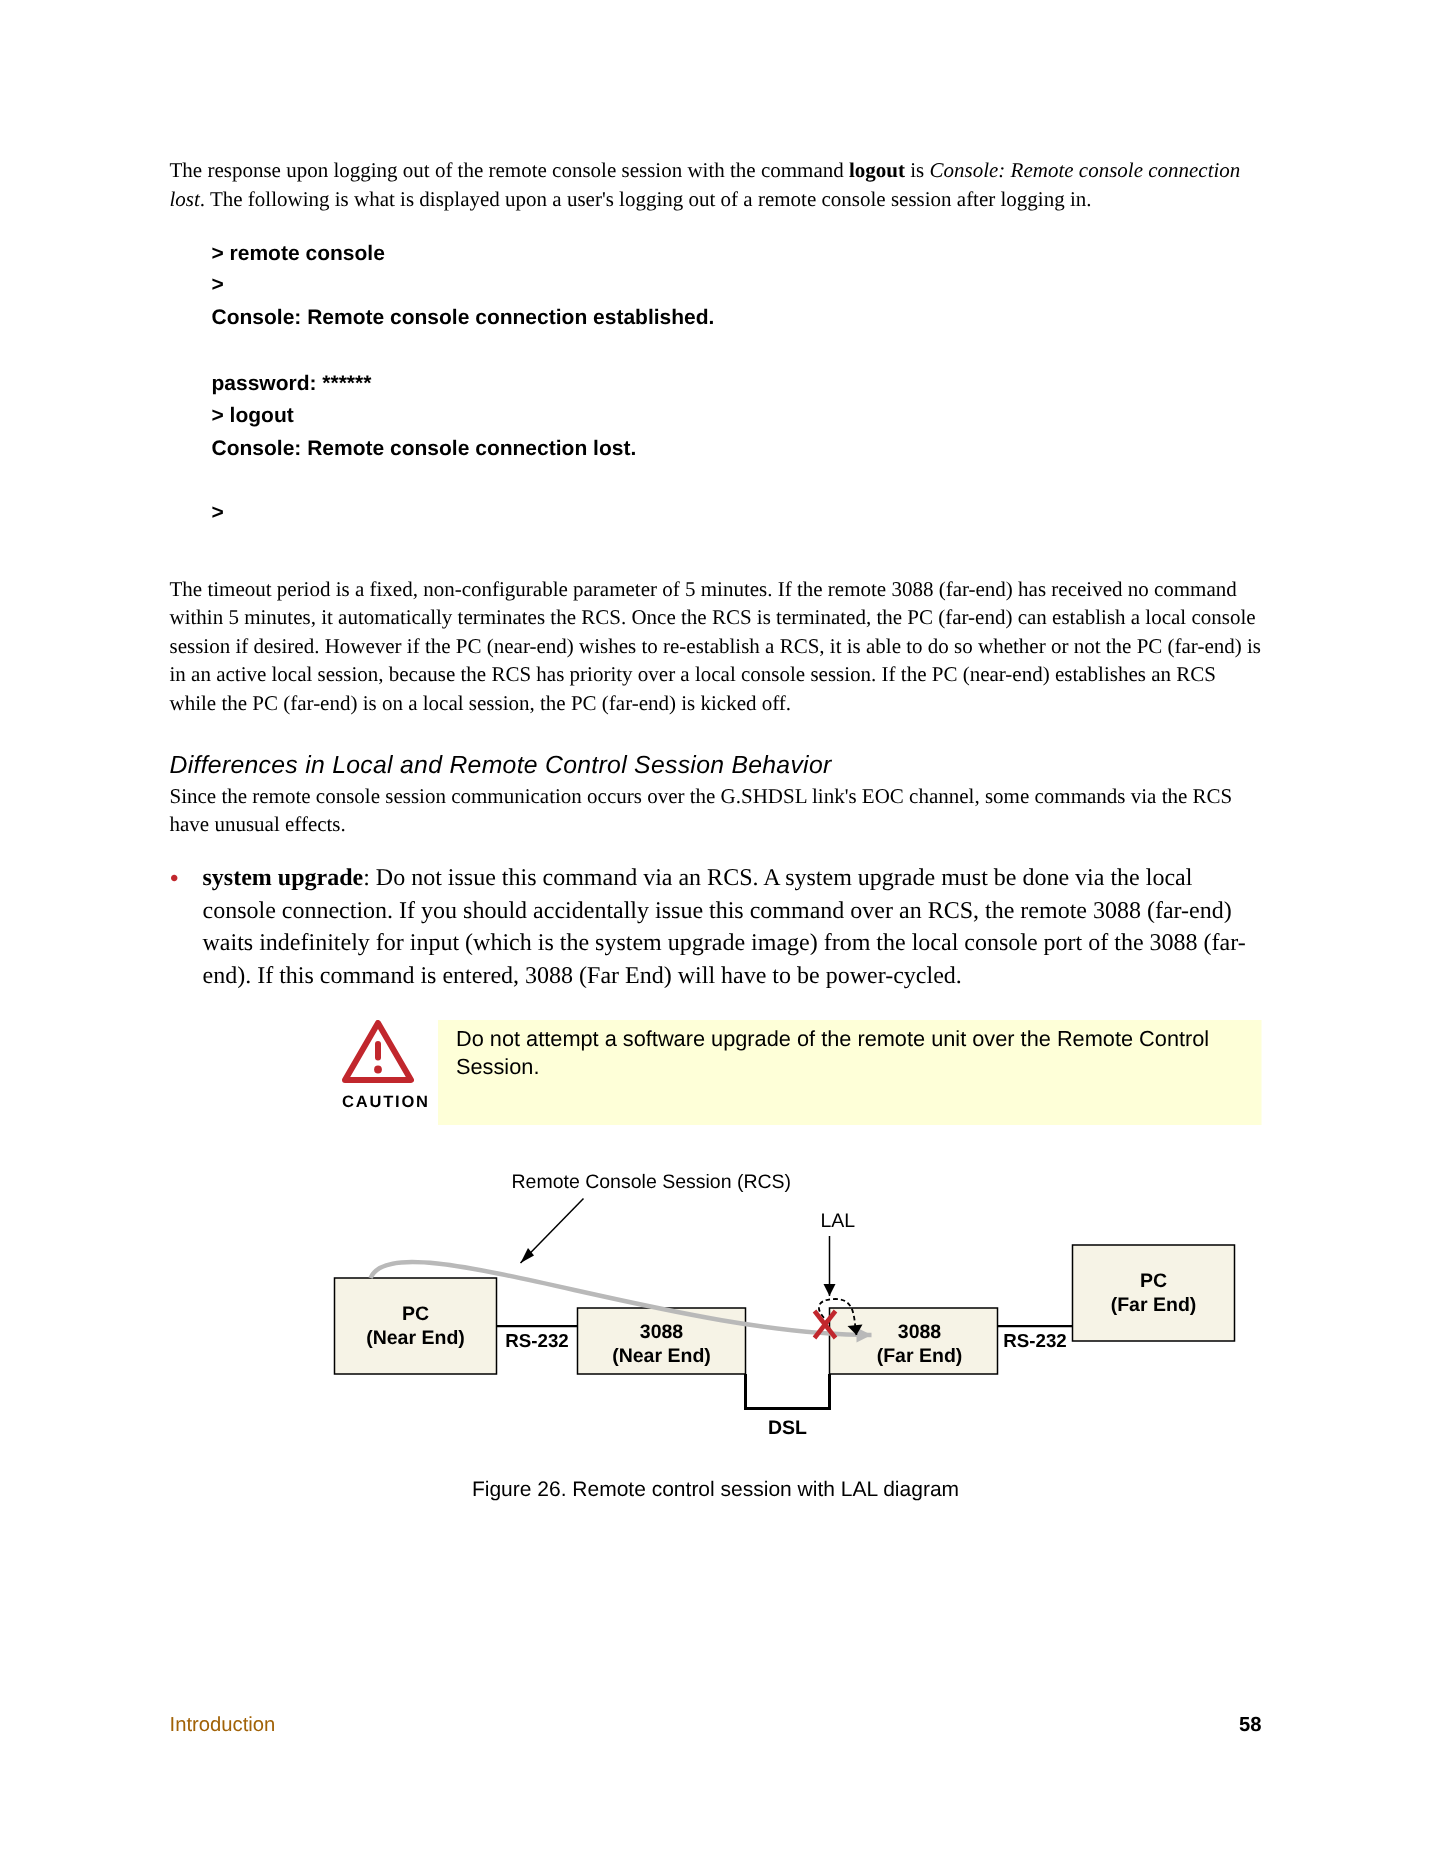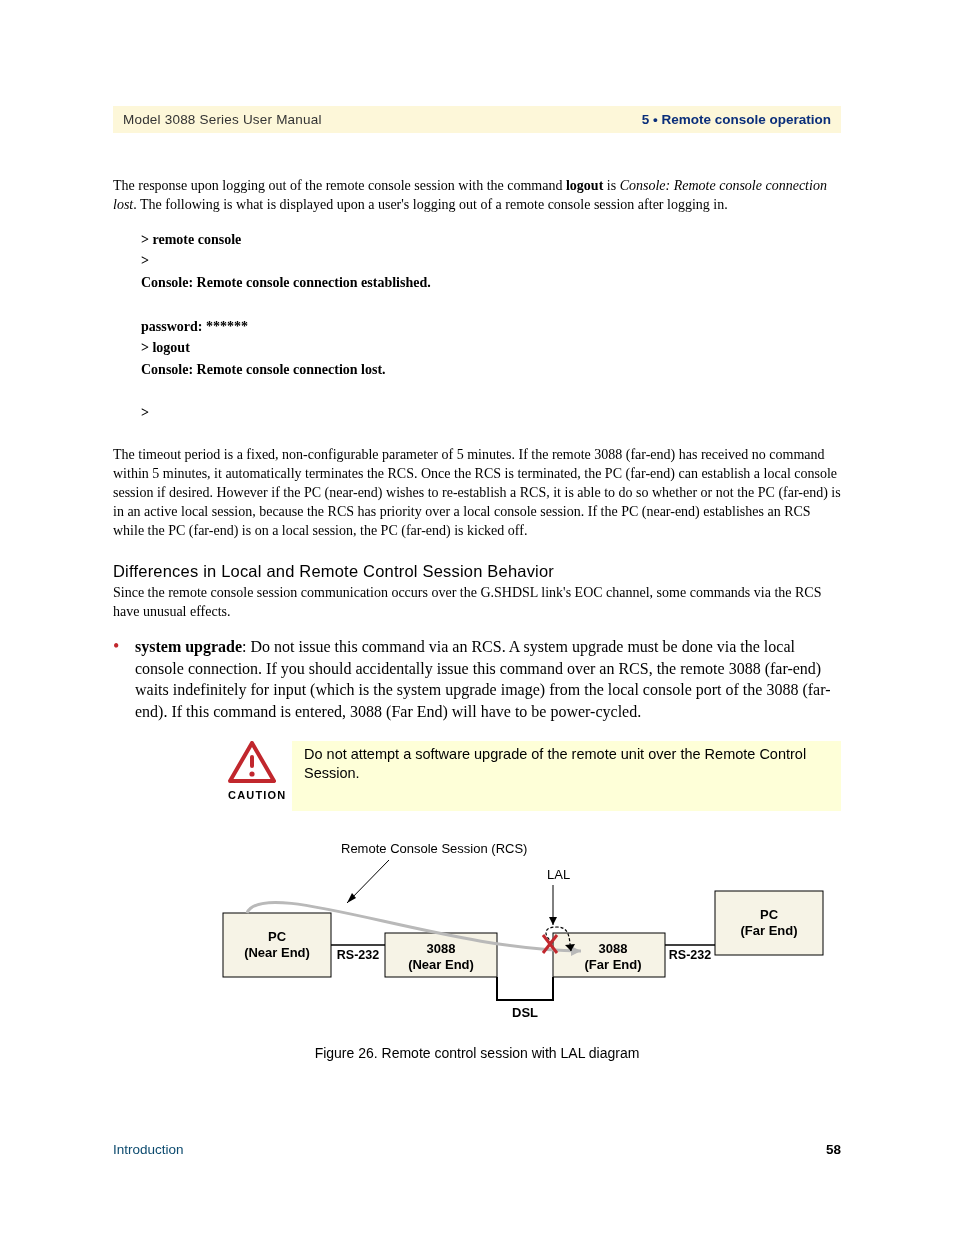--- a/index.html
+++ b/index.html
@@ -36,29 +36,30 @@
   }
   .body-text {
     font-size: 14px;
     line-height: 1.35;
     margin: 0 0 14px 0;
     text-align: left;
   }
   .bold { font-weight: bold; }
   .italic { font-style: italic; }
   .code-block {
-    font-family: Liberation Serif, serif;
+    font-family: Liberation Sans, sans-serif;
     font-weight: bold;
     font-size: 14px;
     line-height: 1.55;
     white-space: pre;
-    margin: 6px 0 22px 28px;
+    margin: 6px 0 32px 28px;
   }
   .section-heading {
     font-family: Arial, Helvetica, sans-serif;
+    font-style: italic;
     font-size: 16.5px;
     margin: 22px 0 3px 0;
     letter-spacing: 0.2px;
   }
   .bullet-row {
     display: flex;
     margin: 10px 0 18px 0;
   }
   .bullet-dot {
     color: #c1272d;
@@ -111,35 +112,31 @@
   .footer {
     position: absolute;
     bottom: 78px;
     left: 113px;
     right: 113px;
     display: flex;
     justify-content: space-between;
     font-family: Arial, Helvetica, sans-serif;
     font-size: 13.5px;
   }
-  .footer-left { color: #0c4a6e; }
+  .footer-left { color: #a16207; }
   .footer-right { font-weight: bold; margin-left: 22px; }
   .diagram-svg text {
     font-family: Arial, Helvetica, sans-serif;
   }
 </style>
 </head>
 <body>
 
 <div class="page">
 
-  <div class="header-bar">
-    <span class="header-left">Model 3088 Series User Manual</span>
-    <span class="header-right">5 • Remote console operation</span>
-  </div>
 
   <p class="body-text">
     <span>The response upon logging out of the remote console session with the command </span><span class="bold">logout</span><span> is </span><span class="italic">Console: Remote console connection lost</span><span>. The following is what is displayed upon a user's logging out of a remote console session after logging in.</span>
   </p>
 
   <div class="code-block">&gt; remote console
 &gt;
 Console: Remote console connection established.
 
 password: ******

